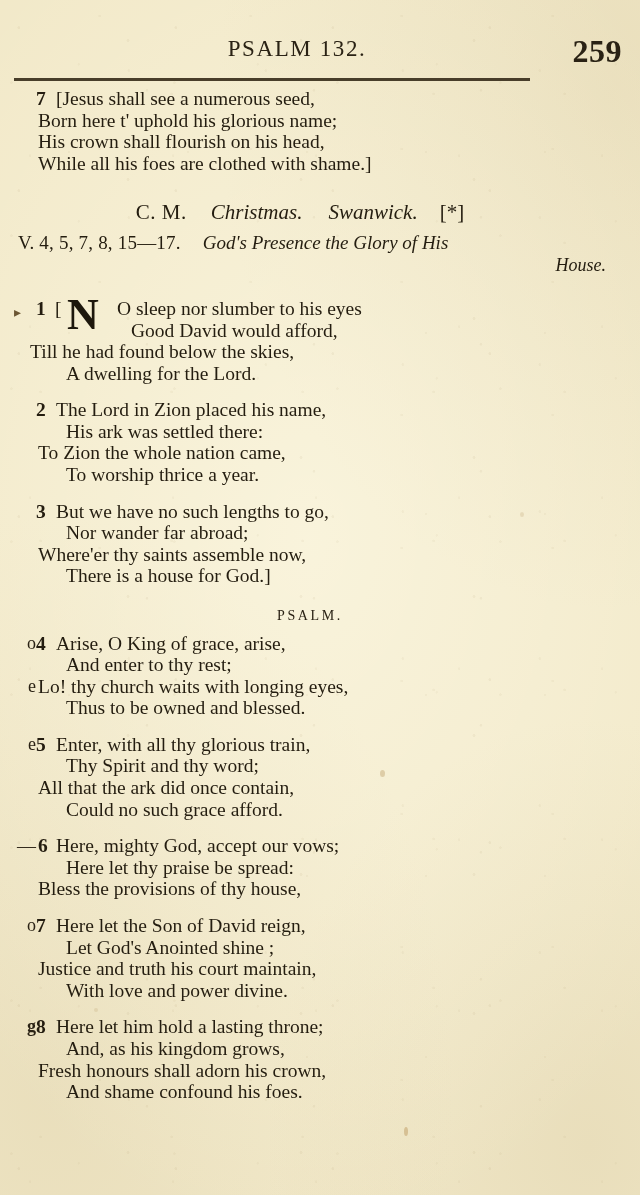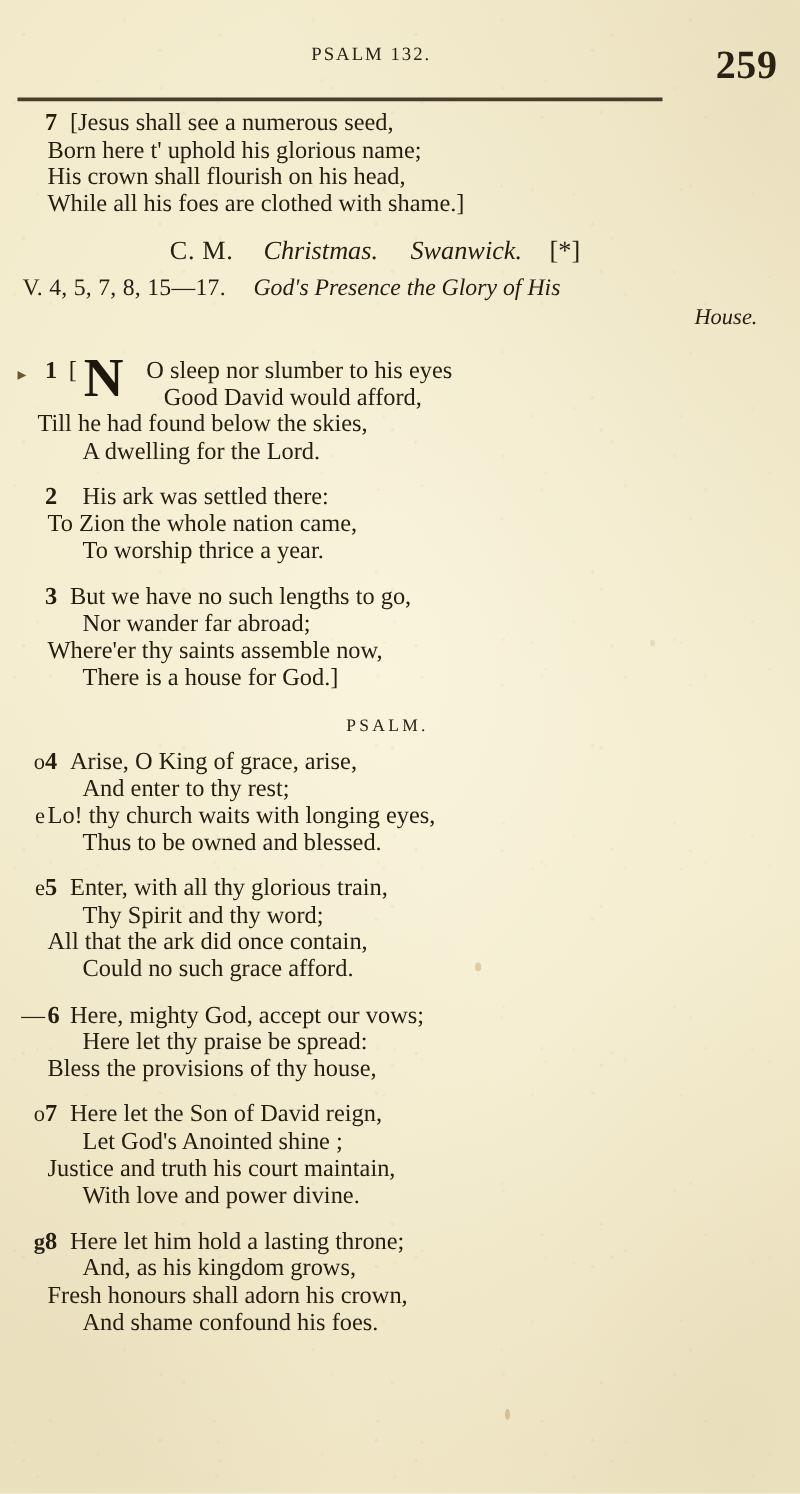--- a/index.html
+++ b/index.html
@@ -54,21 +54,21 @@
   .runhead {
     position: absolute;
     left: 0; right: 0;
     top: 36px;
     height: 30px;
   }
   .runhead-title {
     position: absolute;
     left: 0; right: 0;
     text-align: center;
-    font-size: 15px;
+    font-size: 23px;
     letter-spacing: 1.6px;
     color: #2a2214;
     padding-right: 46px;
   }
   .runhead-folio {
     position: absolute;
     right: 18px;
     top: -3px;
     font-size: 32px;
     font-weight: bold;
@@ -124,21 +124,21 @@
     line-height: 21.6px;
     font-weight: bold;
     color: #241d10;
   }
   .line.num { padding-left: 56px; }
   .gap { height: 15px; }
 
   
   .hymn-head {
     position: relative;
-    margin-top: 16px;
+    margin-top: 28px;
     text-align: center;
     font-size: 21px;
     padding-right: 40px;
   }
   .hymn-head .meter {
     letter-spacing: 0.5px;
   }
   .hymn-head .tune {
     font-style: italic;
     margin-left: 24px;
@@ -245,20 +245,21 @@
       <div class="dl1">O sleep nor slumber to his eyes</div>
       <div class="dl2">Good David would afford,</div>
       <div class="dl3">Till he had found below the skies,</div>
       <div class="dl4">A dwelling for the Lord.</div>
     </div>
 
     <div class="gap"></div>
 
     <div class="stanza">
       <div class="vnum">2</div>
+      <div class="line num">The Lord in Zion placed his name,</div>
       <div class="line ind">His ark was settled there:</div>
       <div class="line hang">To Zion the whole nation came,</div>
       <div class="line ind">To worship thrice a year.</div>
     </div>
 
     <div class="gap"></div>
 
     <div class="stanza">
       <div class="vnum">3</div>
       <div class="line num">But we have no such lengths to go,</div>

